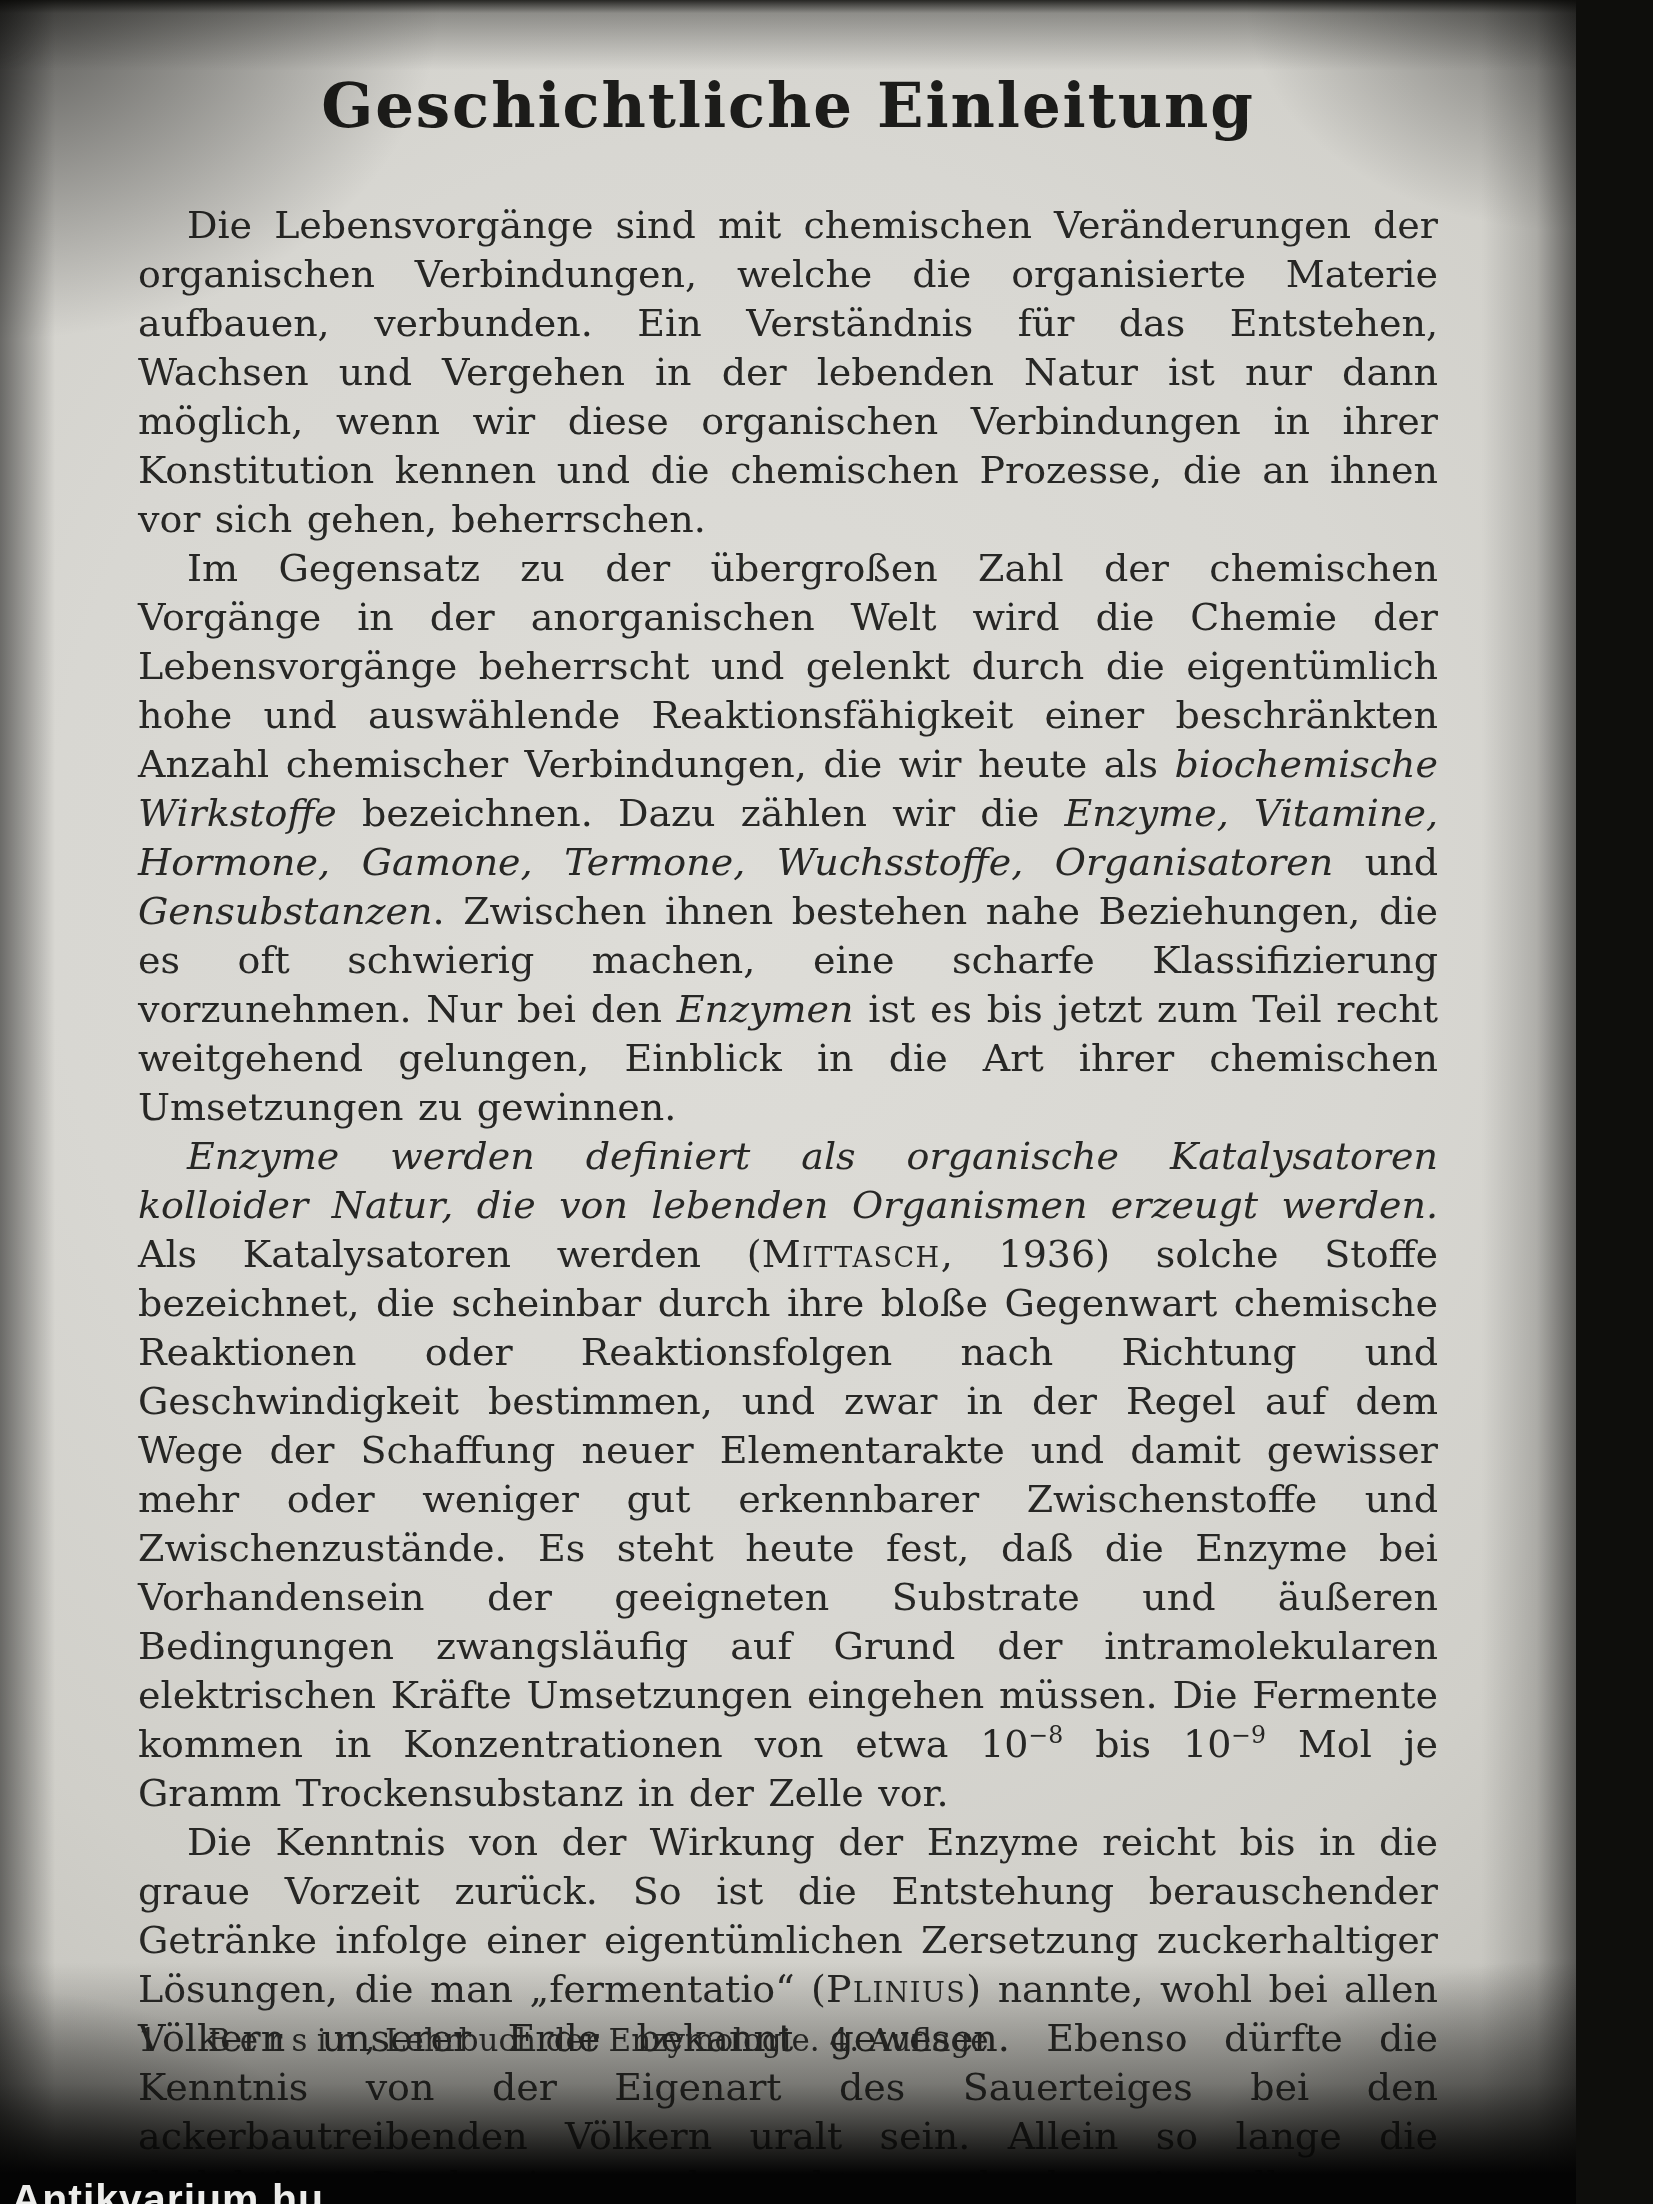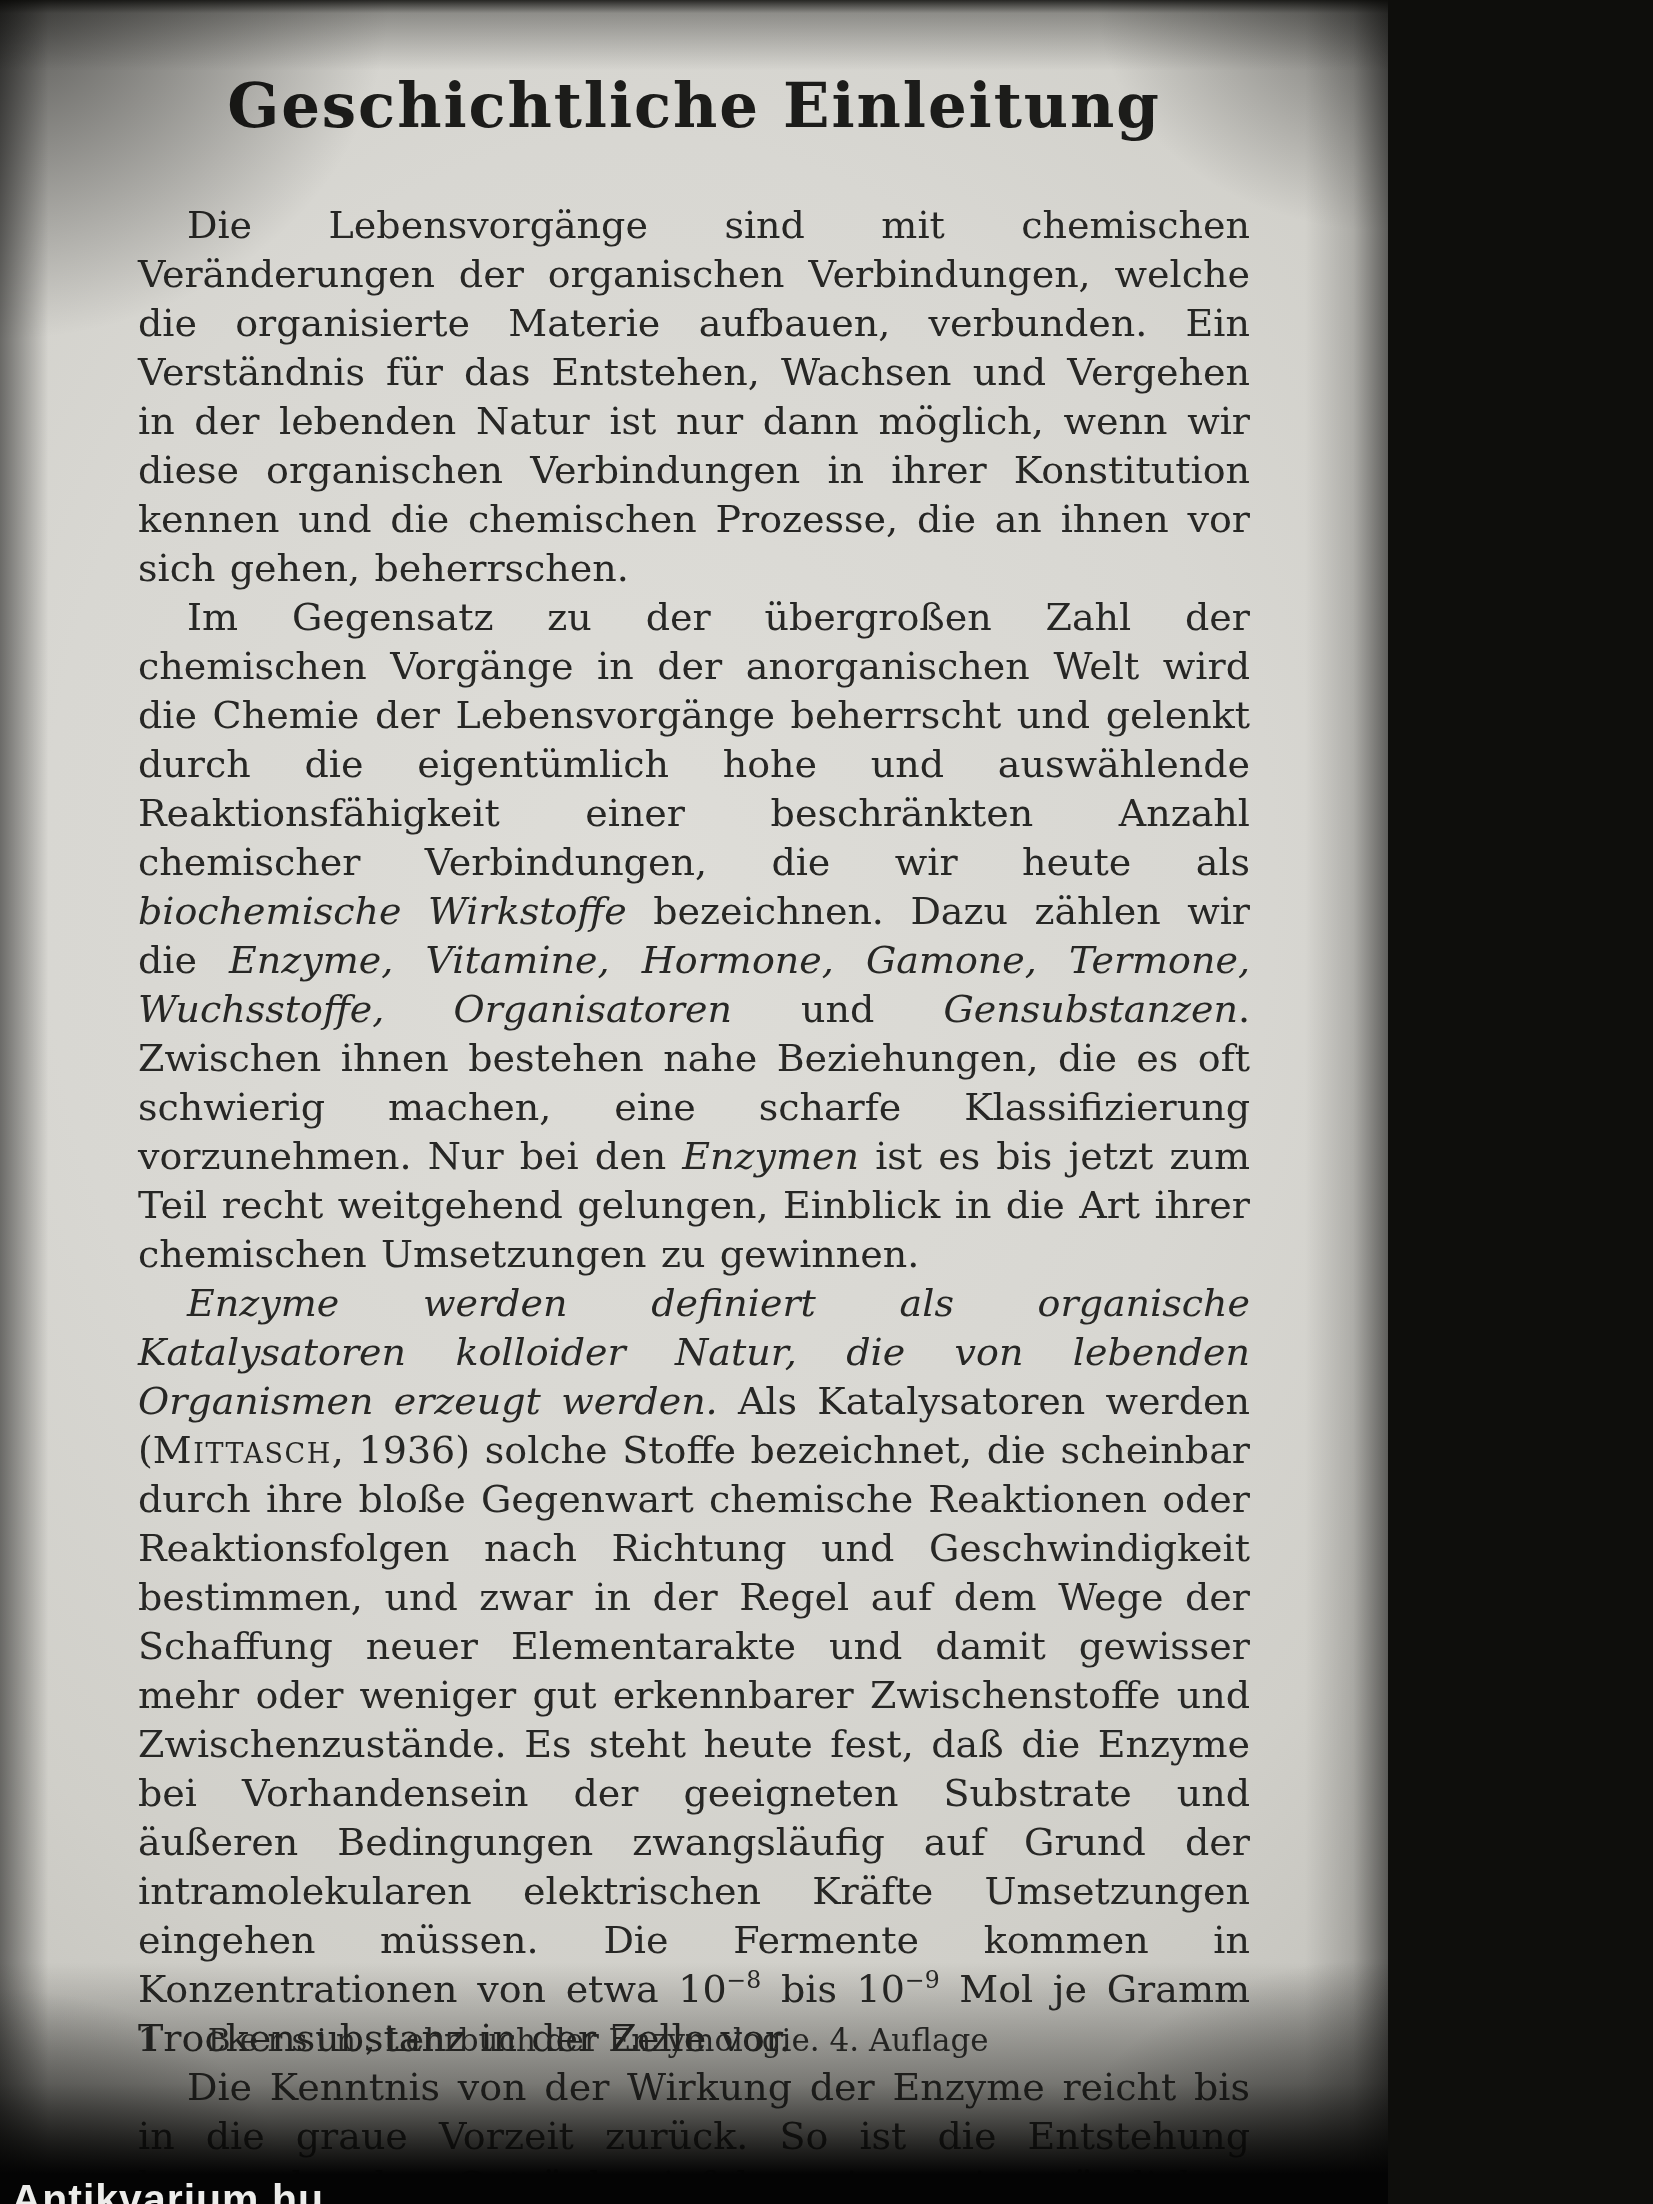--- a/index.html
+++ b/index.html
@@ -2,21 +2,21 @@
 <html><head>
 <meta charset="utf-8">
 <style>
   html, body {
     margin: 0;
     padding: 0;
     background: #0e0e0c;
   }
   .photo {
     position: relative;
-    width: 1388px;
+    width: 1576px;
     height: 2205px;
     overflow: hidden;
     background:
       radial-gradient(ellipse 95% 75% at 46% 40%,
         #deddd8 0%, #d8d7d2 45%, #d0cfc9 70%, #c4c3bd 88%, #b2b1ab 100%);
     font-family: "DejaVu Serif", "Liberation Serif", serif;
   }
   .paper {
     position: absolute;
     inset: 0;

